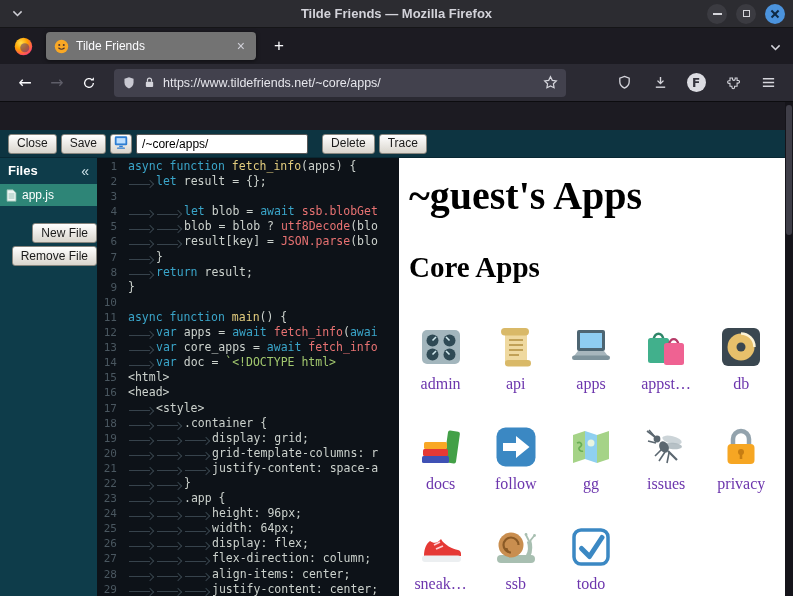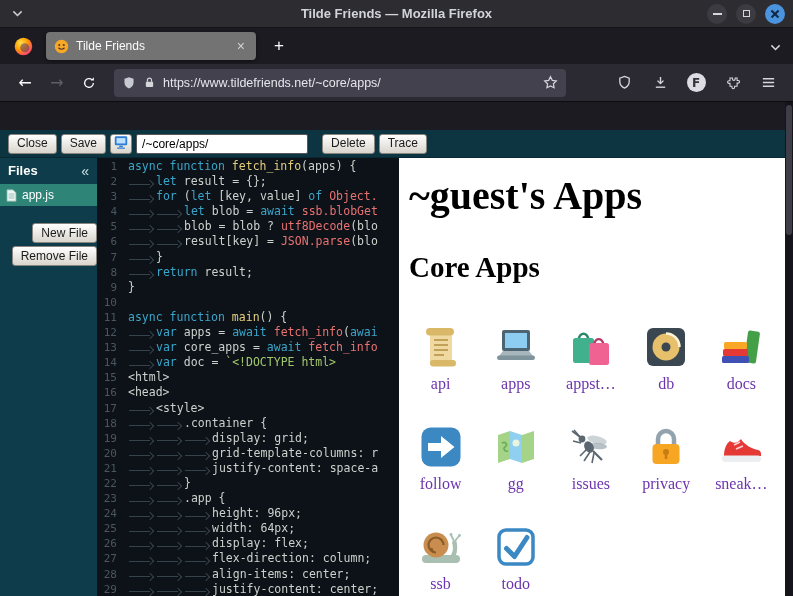--- a/index.html
+++ b/index.html
@@ -306,21 +306,21 @@
       </div>
       <div class="side-btns">
         <button class="btn">New File</button>
         <button class="btn">Remove File</button>
       </div>
     </div>
 
     <div class="editor" id="editor">
         <div class="cm-row"><span class="cm-gut">1</span><span class="cm-line"><span class="tok-kw">async function </span><span class="tok-def">fetch_info</span><span class="tok-txt">(apps) {</span></span></div>
         <div class="cm-row"><span class="cm-gut">2</span><span class="cm-line"><span class="tok-tab"></span><span class="tok-kw">let </span><span class="tok-txt">result = {};</span></span></div>
-        <div class="cm-row"><span class="cm-gut">3</span><span class="cm-line"><span class="tok-tab"></span><span class="tok-kw">for </span><span class="tok-txt">(</span><span class="tok-kw">let </span><span class="tok-txt">[key, value] </span><span class="tok-kw">of </span><span class="tok-call">Object.</span></span></div>
+        <div class="cm-row"><span class="cm-gut">3</span></div>
         <div class="cm-row"><span class="cm-gut">4</span><span class="cm-line"><span class="tok-tab"></span><span class="tok-tab"></span><span class="tok-kw">let </span><span class="tok-txt">blob = </span><span class="tok-kw">await </span><span class="tok-call">ssb.blobGet</span></span></div>
         <div class="cm-row"><span class="cm-gut">5</span><span class="cm-line"><span class="tok-tab"></span><span class="tok-tab"></span><span class="tok-txt">blob = blob ? </span><span class="tok-call">utf8Decode</span><span class="tok-txt">(blo</span></span></div>
         <div class="cm-row"><span class="cm-gut">6</span><span class="cm-line"><span class="tok-tab"></span><span class="tok-tab"></span><span class="tok-txt">result[key] = </span><span class="tok-call">JSON.parse</span><span class="tok-txt">(blo</span></span></div>
         <div class="cm-row"><span class="cm-gut">7</span><span class="cm-line"><span class="tok-tab"></span><span class="tok-txt">}</span></span></div>
         <div class="cm-row"><span class="cm-gut">8</span><span class="cm-line"><span class="tok-tab"></span><span class="tok-kw">return </span><span class="tok-txt">result;</span></span></div>
         <div class="cm-row"><span class="cm-gut">9</span><span class="cm-line"><span class="tok-txt">}</span></span></div>
         <div class="cm-row"><span class="cm-gut">10</span><span class="cm-line"></span></div>
         <div class="cm-row"><span class="cm-gut">11</span><span class="cm-line"><span class="tok-kw">async function </span><span class="tok-def">main</span><span class="tok-txt">() {</span></span></div>
         <div class="cm-row"><span class="cm-gut">12</span><span class="cm-line"><span class="tok-tab"></span><span class="tok-kw">var </span><span class="tok-txt">apps = </span><span class="tok-kw">await </span><span class="tok-call">fetch_info</span><span class="tok-txt">(</span><span class="tok-kw">awai</span></span></div>
         <div class="cm-row"><span class="cm-gut">13</span><span class="cm-line"><span class="tok-tab"></span><span class="tok-kw">var </span><span class="tok-txt">core_apps = </span><span class="tok-kw">await </span><span class="tok-call">fetch_info</span></span></div>
@@ -342,20 +342,40 @@
         <div class="cm-row"><span class="cm-gut">29</span><span class="cm-line"><span class="tok-tab"></span><span class="tok-tab"></span><span class="tok-tab"></span><span class="tok-txt">justify-content: center;</span></span></div>
       </div>
 
     <div class="apps-panel">
       <div class="apps-title">~guest's Apps</div>
       <div class="core-heading">Core Apps</div>
       <div class="apps-grid" id="apps-grid">
           <div class="app">
             <span class="app-icon">
               <svg viewBox="0 0 48 48">
+                <rect x="5" y="7" width="38" height="34" rx="5" fill="#a3b6bd"></rect>
+                <g fill="#2f4a55">
+                  <circle cx="15.5" cy="17.5" r="6"></circle>
+                  <circle cx="32.5" cy="17.5" r="6"></circle>
+                  <circle cx="15.5" cy="31.5" r="6"></circle>
+                  <circle cx="32.5" cy="31.5" r="6"></circle>
+                </g>
+                <g stroke="#cfe8ee" stroke-width="1.6">
+                  <path d="M15.5 17.5l3.5-3.5"></path>
+                  <path d="M32.5 17.5l-3.5-3.5"></path>
+                  <path d="M15.5 31.5l3.5-3.5"></path>
+                  <path d="M32.5 31.5l-3.5-3.5"></path>
+                </g>
+              </svg>
+            </span>
+            <span class="app-label">admin</span>
+          </div>
+          <div class="app">
+            <span class="app-icon">
+              <svg viewBox="0 0 48 48">
                 <rect x="13" y="9" width="22" height="31" fill="#efd9a0"></rect>
                 <g stroke="#b38f3f" stroke-width="1.7">
                   <path d="M17 17h14M17 22h14M17 27h14M17 32h10"></path>
                 </g>
                 <rect x="9" y="5" width="28" height="7.5" rx="3.7" fill="#d9b968"></rect>
                 <rect x="13" y="37" width="26" height="6.5" rx="3.2" fill="#d9b968"></rect>
               </svg>
             </span>
             <span class="app-label">api</span>
           </div>

